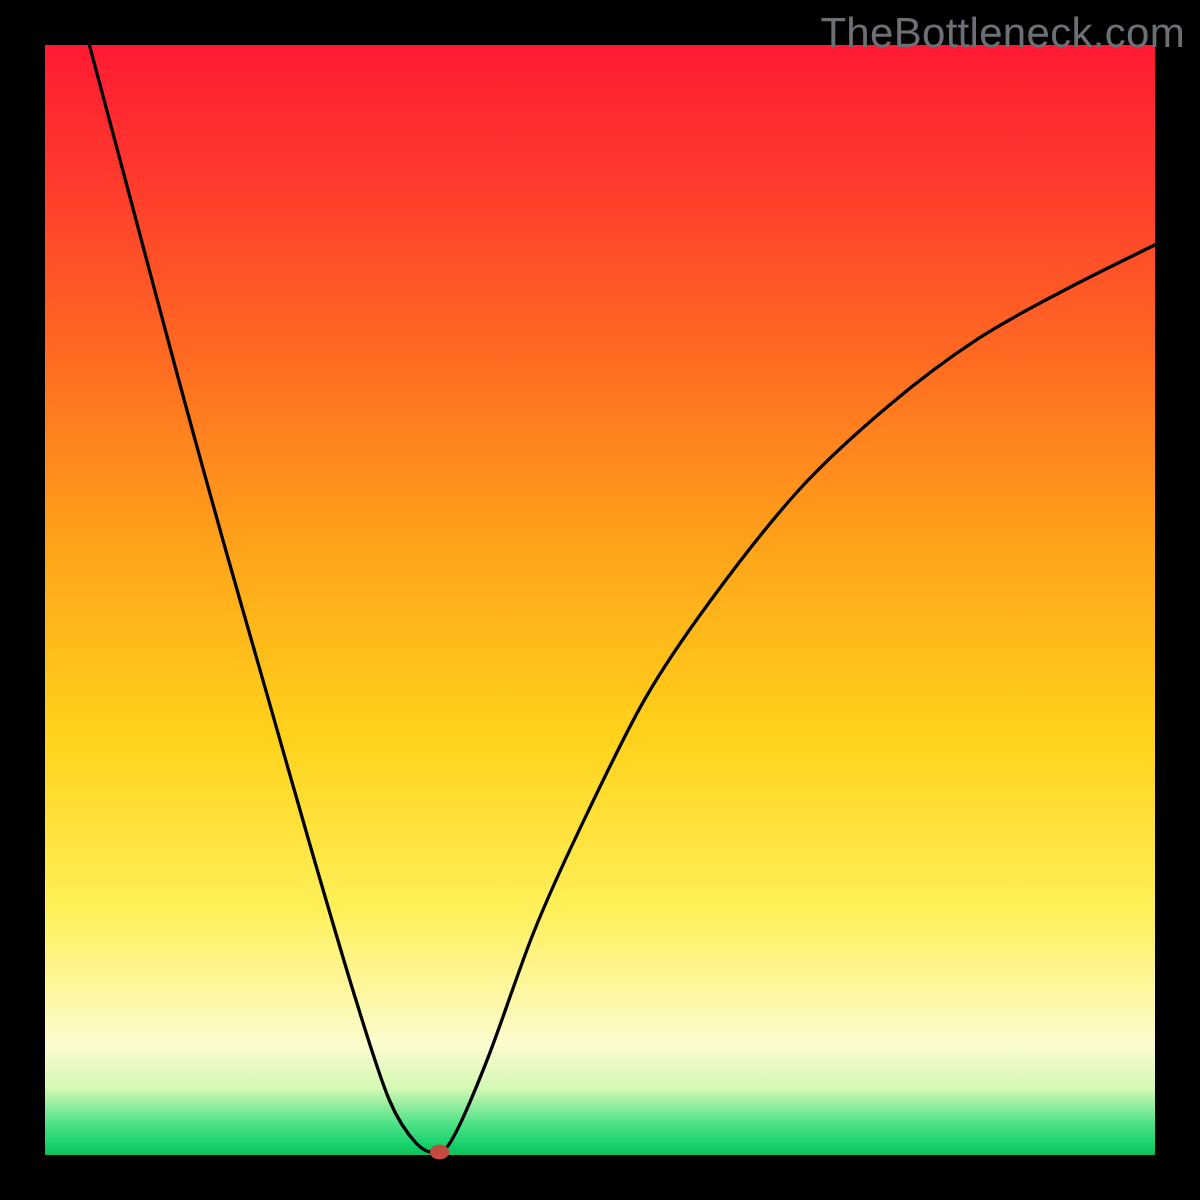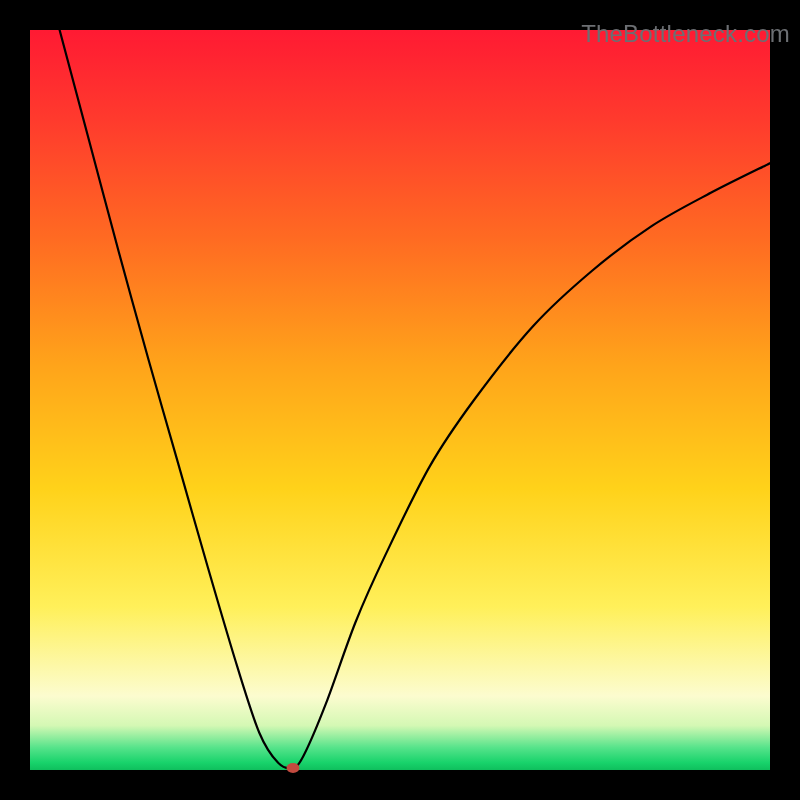--- a/index.html
+++ b/index.html
@@ -33,24 +33,24 @@
       #fff05a 78%,
       #fcfccf 90%,
       #d4f8b4 94%,
       #55e38a 97%,
       #18d36b 99%,
       #0fbf5d 100%
     );
   }
   .watermark {
     position: absolute;
-    top: 20px;
+    top: 6px;
     right: 10px;
     color: #6c6f73;
-    font-size: 24px;
+    font-size: 28px;
     font-weight: 400;
     letter-spacing: 0.2px;
     user-select: none;
   }
   .curve-svg {
     position: absolute;
     left: 0;
     top: 0;
     width: 740px;
     height: 740px;

